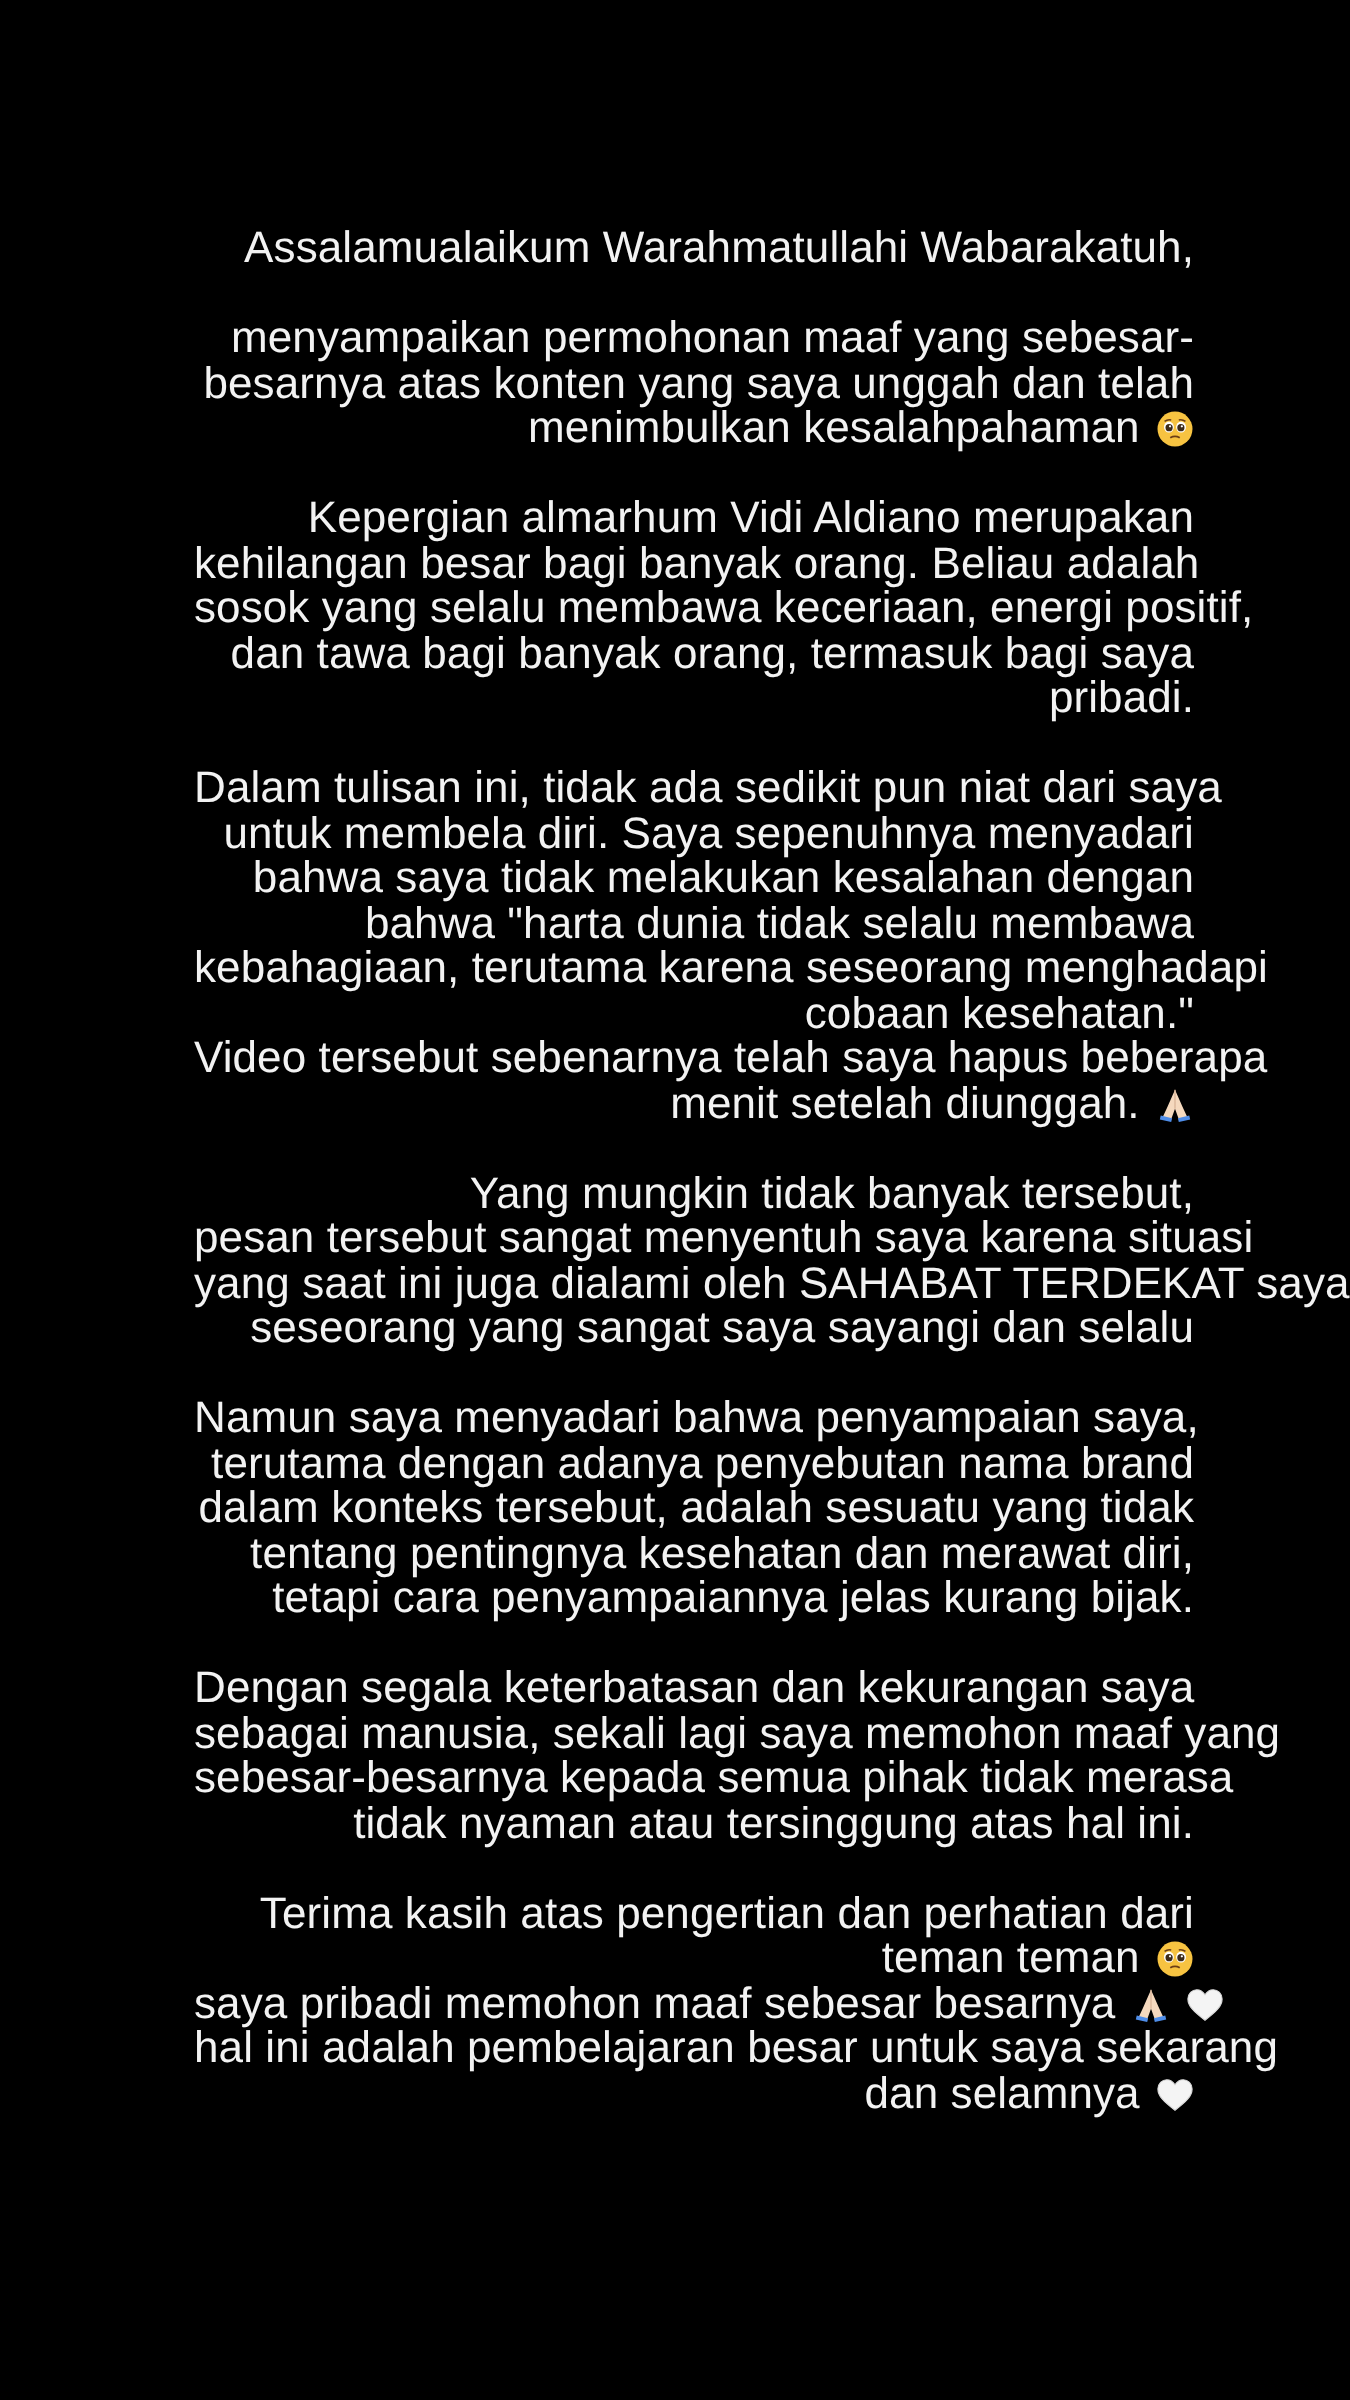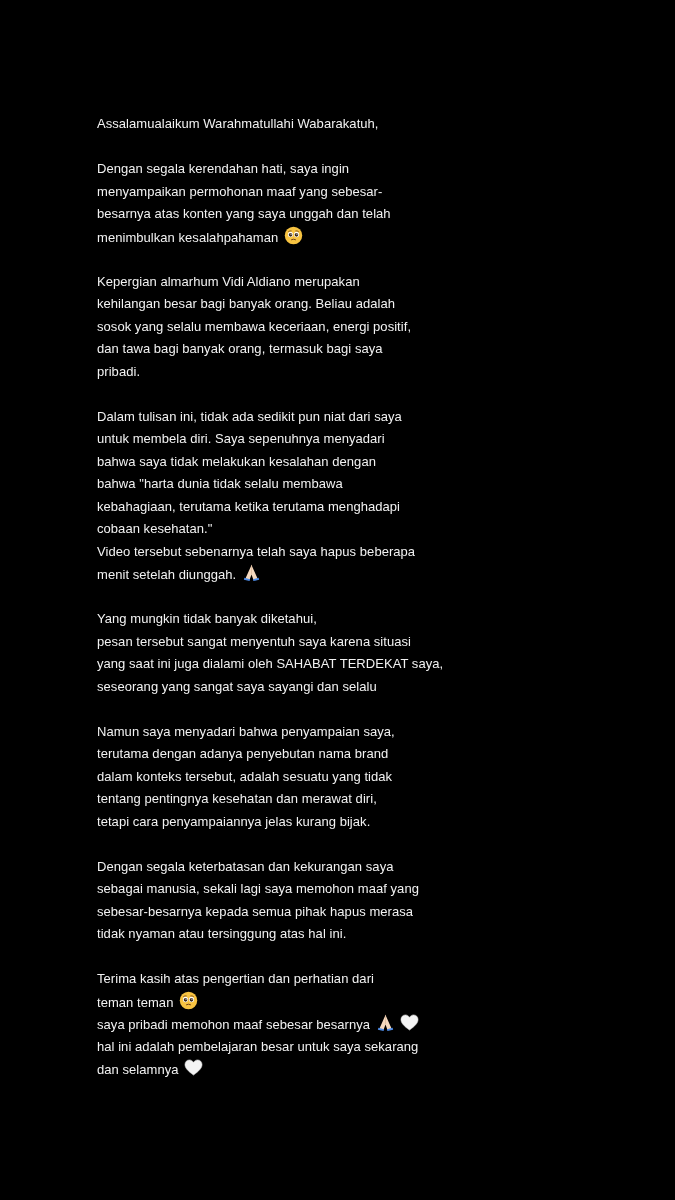--- a/index.html
+++ b/index.html
@@ -19,44 +19,44 @@
       position: absolute;
       left: 97px;
       top: 113px;
       width: 500px;
     }
     .para {
       margin: 0 0 22.5px 0;
     }
     .line {
       display: block;
-      font-size: 13px;
+      font-size: 22px;
       line-height: 22.5px;
       height: 22.5px;
       white-space: nowrap;
       letter-spacing: 0.05px;
+      text-align: right;
     }
     .emoji {
       display: inline-block;
       width: 19px;
       height: 19px;
       vertical-align: -3px;
       margin-left: 2px;
     }
     .emoji svg { width: 19px; height: 19px; display: block; }
   </style>
 </head>
 <body>
 
 <div class="story" id="story">
     <div class="para">
       <span class="line"><span>Assalamualaikum Warahmatullahi Wabarakatuh,</span></span>
     </div>
     <div class="para">
-      <span class="line"><span>Dengan segala kerendahan hati, saya ingin</span></span>
       <span class="line"><span>menyampaikan permohonan maaf yang sebesar-</span></span>
       <span class="line"><span>besarnya atas konten yang saya unggah dan telah</span></span>
       <span class="line"><span>menimbulkan kesalahpahaman </span>
   <span class="emoji">
     <svg viewBox="0 0 20 20">
             <circle cx="10" cy="10" r="9.2" fill="#f7c341"></circle>
             <ellipse cx="6.8" cy="9" rx="2.6" ry="2.9" fill="#fff"></ellipse>
             <ellipse cx="13.2" cy="9" rx="2.6" ry="2.9" fill="#fff"></ellipse>
             <circle cx="6.9" cy="9.3" r="1.9" fill="#3b2a1a"></circle>
             <circle cx="13.1" cy="9.3" r="1.9" fill="#3b2a1a"></circle>
@@ -73,51 +73,51 @@
       <span class="line"><span>kehilangan besar bagi banyak orang. Beliau adalah</span></span>
       <span class="line"><span>sosok yang selalu membawa keceriaan, energi positif,</span></span>
       <span class="line"><span>dan tawa bagi banyak orang, termasuk bagi saya</span></span>
       <span class="line"><span>pribadi.</span></span>
     </div>
     <div class="para">
       <span class="line"><span>Dalam tulisan ini, tidak ada sedikit pun niat dari saya</span></span>
       <span class="line"><span>untuk membela diri. Saya sepenuhnya menyadari</span></span>
       <span class="line"><span>bahwa saya tidak melakukan kesalahan dengan</span></span>
       <span class="line"><span>bahwa "harta dunia tidak selalu membawa</span></span>
-      <span class="line"><span>kebahagiaan, terutama ketika terutama menghadapi</span></span>
+      <span class="line"><span>kebahagiaan, terutama karena seseorang menghadapi</span></span>
       <span class="line"><span>cobaan kesehatan."</span></span>
       <span class="line"><span>Video tersebut sebenarnya telah saya hapus beberapa</span></span>
       <span class="line"><span>menit setelah diunggah.</span>
   <span class="emoji">
     <svg viewBox="0 0 20 20">
             <path d="M10 2 L6 11 L3.5 16.5 L8 17.5 L10 12 L12 17.5 L16.5 16.5 L14 11 Z" fill="#f5d9be"></path>
             <path d="M10 2 L10 12" stroke="#d9b699" stroke-width="0.7"></path>
             <path d="M2.5 15.5 L8.5 17 L8 19 L2 17.6 Z" fill="#4f8de8"></path>
             <path d="M17.5 15.5 L11.5 17 L12 19 L18 17.6 Z" fill="#4f8de8"></path>
           </svg>
   </span>
 </span>
     </div>
     <div class="para">
-      <span class="line"><span>Yang mungkin tidak banyak diketahui,</span></span>
+      <span class="line"><span>Yang mungkin tidak banyak tersebut,</span></span>
       <span class="line"><span>pesan tersebut sangat menyentuh saya karena situasi</span></span>
       <span class="line"><span>yang saat ini juga dialami oleh SAHABAT TERDEKAT saya,</span></span>
       <span class="line"><span>seseorang yang sangat saya sayangi dan selalu</span></span>
     </div>
     <div class="para">
       <span class="line"><span>Namun saya menyadari bahwa penyampaian saya,</span></span>
       <span class="line"><span>terutama dengan adanya penyebutan nama brand</span></span>
       <span class="line"><span>dalam konteks tersebut, adalah sesuatu yang tidak</span></span>
       <span class="line"><span>tentang pentingnya kesehatan dan merawat diri,</span></span>
       <span class="line"><span>tetapi cara penyampaiannya jelas kurang bijak.</span></span>
     </div>
     <div class="para">
       <span class="line"><span>Dengan segala keterbatasan dan kekurangan saya</span></span>
       <span class="line"><span>sebagai manusia, sekali lagi saya memohon maaf yang</span></span>
-      <span class="line"><span>sebesar-besarnya kepada semua pihak hapus merasa</span></span>
+      <span class="line"><span>sebesar-besarnya kepada semua pihak tidak merasa</span></span>
       <span class="line"><span>tidak nyaman atau tersinggung atas hal ini.</span></span>
     </div>
     <div class="para">
       <span class="line"><span>Terima kasih atas pengertian dan perhatian dari</span></span>
       <span class="line"><span>teman teman</span>
   <span class="emoji">
     <svg viewBox="0 0 20 20">
             <circle cx="10" cy="10" r="9.2" fill="#f7c341"></circle>
             <ellipse cx="6.8" cy="9" rx="2.6" ry="2.9" fill="#fff"></ellipse>
             <ellipse cx="13.2" cy="9" rx="2.6" ry="2.9" fill="#fff"></ellipse>

